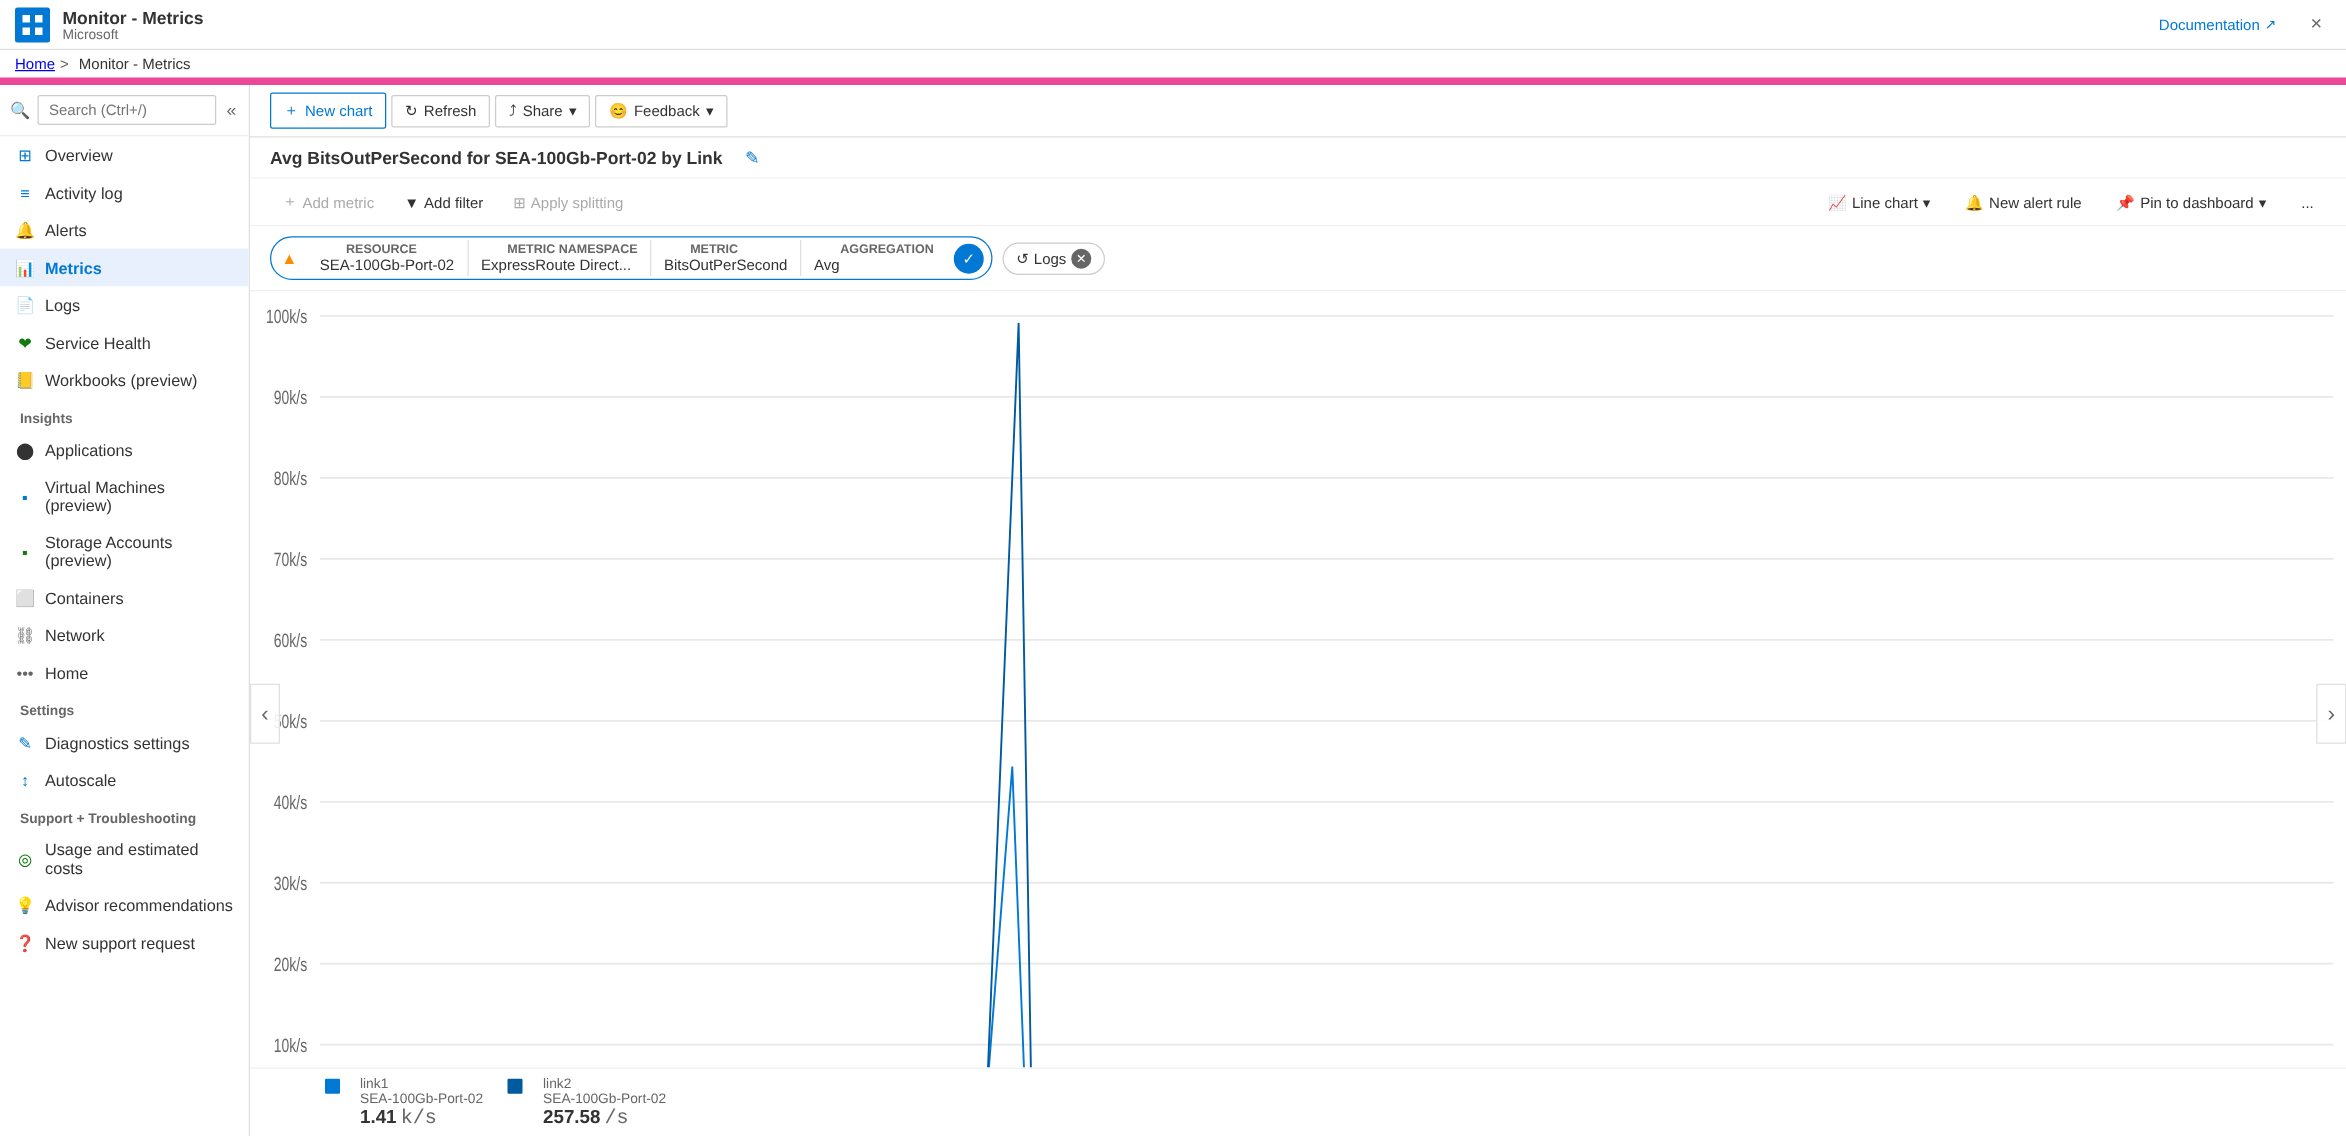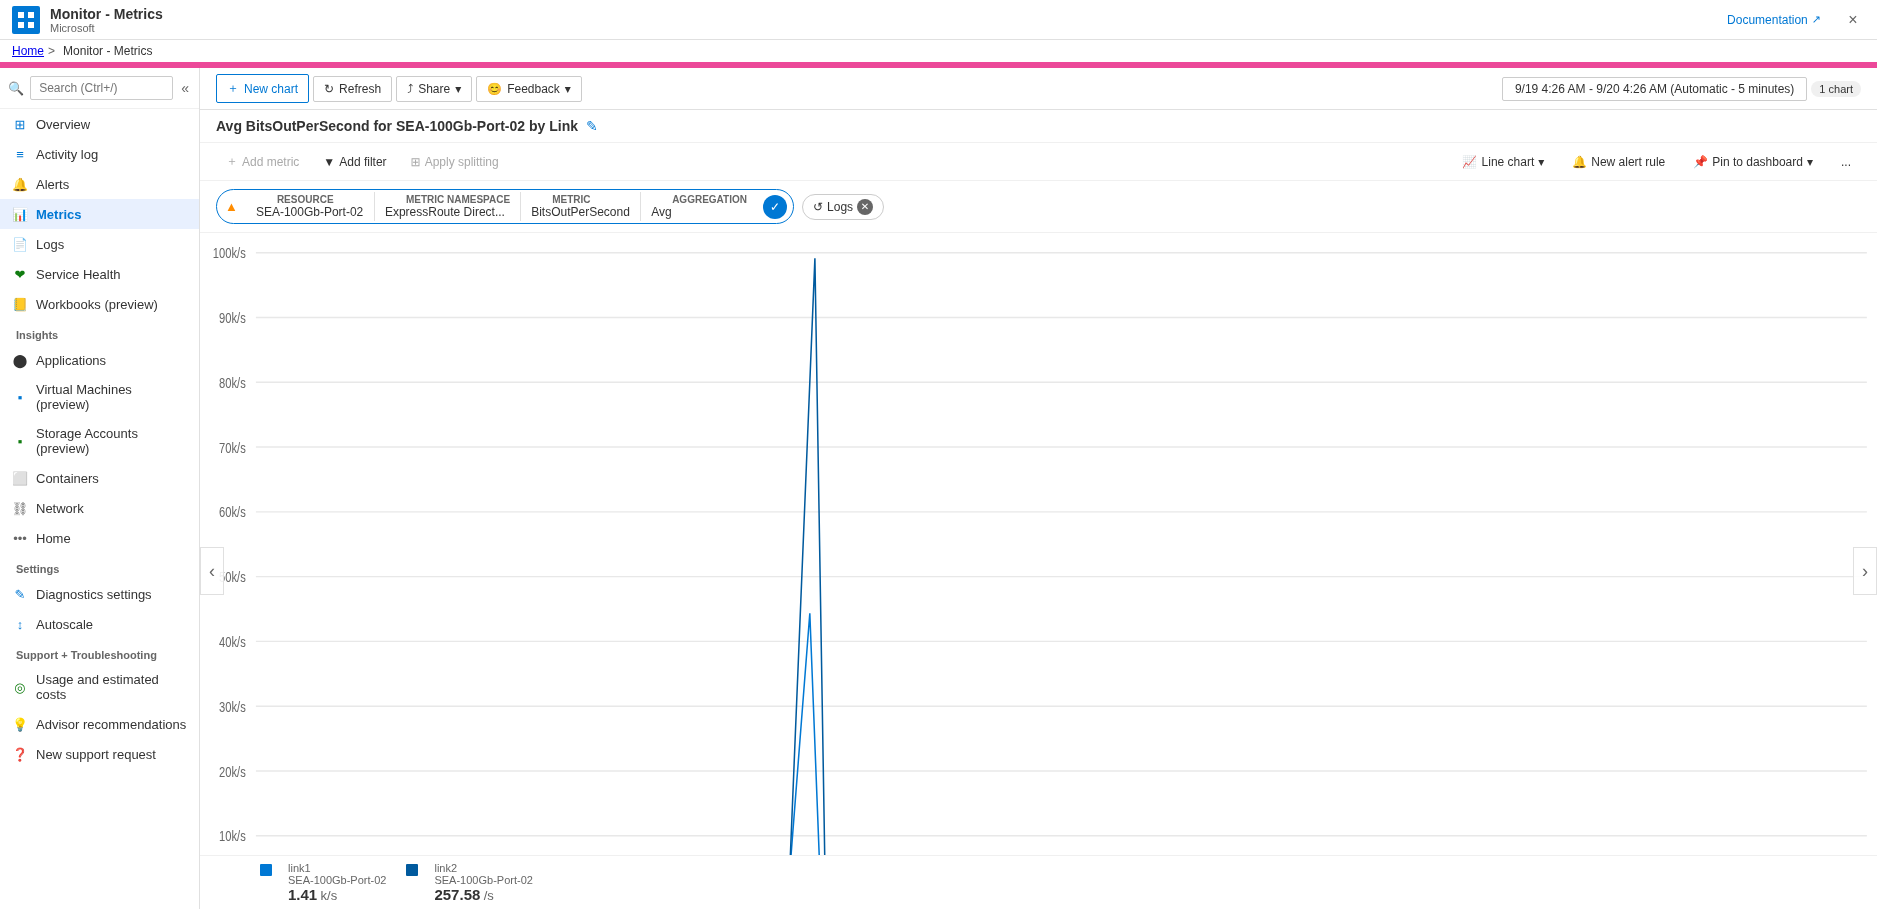--- a/index.html
+++ b/index.html
@@ -40,21 +40,21 @@
 
     
     .toolbar { display: flex; align-items: center; justify-content: space-between; padding: 6px 16px; border-bottom: 1px solid #e0e0e0; background: #fff; gap: 8px; }
     .toolbar-left { display: flex; align-items: center; gap: 4px; }
     .toolbar-right { display: flex; align-items: center; gap: 4px; }
     .tb-btn { display: flex; align-items: center; gap: 5px; padding: 5px 10px; border: 1px solid #ccc; background: #fff; border-radius: 2px; cursor: pointer; font-size: 12px; color: #333; }
     .tb-btn.primary { color: #0078d4; border-color: #0078d4; }
 
     
     .chart-header { display: flex; align-items: center; justify-content: space-between; padding: 8px 16px; border-bottom: 1px solid #f0f0f0; }
-    .chart-title-area { display: flex; align-items: center; gap: 8px; }
+    .chart-title-area { display: flex; align-items: center; gap: 18px; }
     .chart-title { font-size: 14px; font-weight: 600; color: #333; }
     .edit-icon { color: #0078d4; cursor: pointer; font-size: 14px; }
 
     
     .chart-subtoolbar { display: flex; align-items: center; justify-content: space-between; padding: 6px 16px; border-bottom: 1px solid #f0f0f0; background: #fff; }
     .chart-subtoolbar-left { display: flex; align-items: center; gap: 4px; }
     .chart-subtoolbar-right { display: flex; align-items: center; gap: 8px; }
     .sub-btn { display: flex; align-items: center; gap: 4px; padding: 4px 10px; border: none; background: none; cursor: pointer; font-size: 12px; color: #333; }
     .sub-btn.disabled { color: #aaa; cursor: default; }
 
@@ -81,21 +81,21 @@
     .nav-arrow.left { left: 0; }
     .nav-arrow.right { right: 0; }
 
     
     .chart-legend { display: flex; align-items: flex-start; gap: 20px; padding: 8px 60px; border-top: 1px solid #f0f0f0; background: #fff; flex-wrap: wrap; }
     .legend-item { display: flex; align-items: flex-start; gap: 16px; }
     .legend-color { width: 12px; height: 12px; border-radius: 1px; margin-top: 2px; flex-shrink: 0; }
     .legend-text { font-size: 11px; }
     .legend-name { color: #666; }
     .legend-value { font-size: 15px; font-weight: 700; color: #333; }
-    .legend-unit { font-size: 13px; color: #666; }
+    .legend-unit { font-size: 16px; color: #666; font-family: Liberation Mono, monospace; }
 
     
     .chart-count { background: #f0f0f0; border-radius: 10px; padding: 2px 8px; font-size: 11px; color: #333; }
 
     
     .dot-blue { background: #0078d4; }
     .dot-darkblue { background: #005a9e; }
 
     
     .icon-blue { color: #0078d4; }
@@ -246,24 +246,20 @@
         <button class="tb-btn">
           <span>⤴</span>
           <span>Share</span>
           <span>▾</span>
         </button>
         <button class="tb-btn">
           <span>😊</span>
           <span>Feedback</span>
           <span>▾</span>
         </button>
-      </div>
-      <div class="toolbar-right">
-        <button class="time-range-btn">9/19 4:26 AM - 9/20 4:26 AM (Automatic - 5 minutes)</button>
-        <span class="chart-count">1 chart</span>
       </div>
     </div>
 
     <div class="chart-header">
       <div class="chart-title-area">
         <span class="chart-title">Avg BitsOutPerSecond for SEA-100Gb-Port-02 by Link</span>
         <span class="edit-icon">✎</span>
       </div>
     </div>
 

